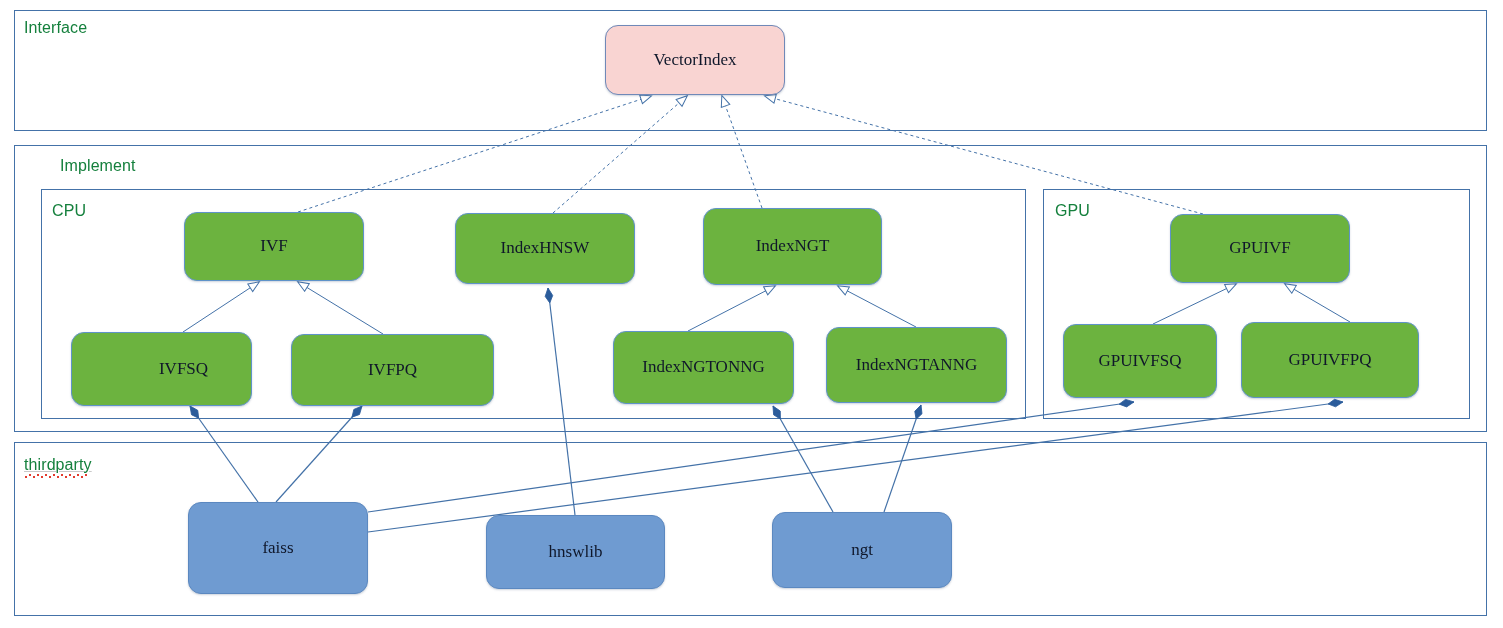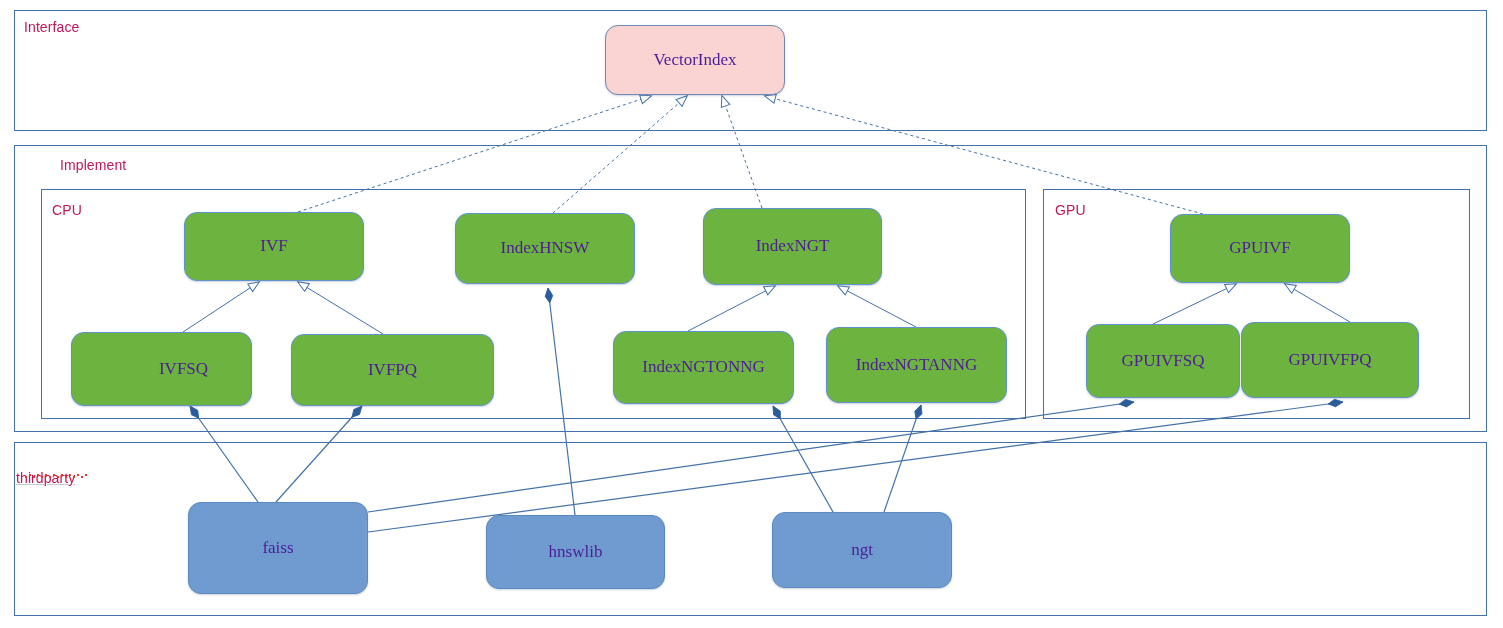--- a/index.html
+++ b/index.html
@@ -28,22 +28,22 @@
   }
   .group-box {
     position: absolute;
     box-sizing: border-box;
     border: 1px solid #4472a8;
     background: transparent;
   }
   .group-label {
     position: absolute;
     font-family: "Liberation Sans", sans-serif;
-    font-size: 14px;
-    color: #be185d;
+    font-size: 16px;
+    color: #15803d;
     white-space: nowrap;
     letter-spacing: 0.1px;
   }
   .group-label.misspelled {
     text-decoration: underline;
     text-decoration-color: #c9c9c9;
     text-decoration-thickness: 1px;
   }
   .squiggle {
     position: absolute;
@@ -57,21 +57,21 @@
   .node {
     position: absolute;
     box-sizing: border-box;
     border-radius: 13px;
     border: 1px solid #4a7ebb;
     display: flex;
     align-items: center;
     justify-content: center;
     font-family: "Liberation Serif", serif;
     font-size: 17px;
-    color: #4c1d95;
+    color: #0f172a;
     text-align: center;
     line-height: 1.1;
     box-shadow: 0 1px 2px rgba(90,110,140,0.30);
     z-index: 3;
   }
   .node.iface {
     background: #f9d4d2;
     border-color: #7089b8;
   }
   .node.impl {
@@ -91,21 +91,21 @@
   <div id="groups-layer">
       <div class="group-box" style="left: 14px; top: 10px; width: 1473px; height: 121px;"></div>
       <div class="group-label" style="left: 24px; top: 19px;">Interface</div>
       <div class="group-box" style="left: 14px; top: 145px; width: 1473px; height: 287px;"></div>
       <div class="group-label" style="left: 24px; top: 157px; margin-left: 36px;">Implement</div>
       <div class="group-box" style="left: 41px; top: 189px; width: 985px; height: 230px;"></div>
       <div class="group-label" style="left: 52px; top: 202px; text-align: center;">CPU</div>
       <div class="group-box" style="left: 1043px; top: 189px; width: 427px; height: 230px;"></div>
       <div class="group-label" style="left: 1055px; top: 202px;">GPU</div>
       <div class="group-box" style="left: 14px; top: 442px; width: 1473px; height: 174px;"></div>
-      <div class="group-label misspelled" style="left: 16px; top: 456px; margin-top: 14px;">thirdparty</div>
+      <div class="group-label misspelled" style="left: 24px; top: 456px;">thirdparty</div>
       <div class="squiggle" style="left: 24px; top: 474px; width: 63.5312px;"></div>
     </div>
 
   <svg id="edges" viewBox="0 0 1503 628" xmlns="http://www.w3.org/2000/svg">
     <defs>
       <marker id="hollow-tri" markerWidth="14" markerHeight="14" refX="11.5" refY="5.5" orient="auto" markerUnits="userSpaceOnUse">
         <path d="M1,1 L12,5.5 L1,10 Z" fill="#ffffff" stroke="#4472a8" stroke-width="1"></path>
       </marker>
       <marker id="filled-diamond" markerWidth="18" markerHeight="12" refX="15" refY="6" orient="auto" markerUnits="userSpaceOnUse">
         <path d="M0,6 L7,2.2 L15,6 L7,9.8 Z" fill="#2b5c9b" stroke="#2b5c9b" stroke-width="0.8"></path>
@@ -153,21 +153,21 @@
       </div>
       <div class="node impl" style="left: 613px; top: 331px; width: 181px; height: 73px;">
         <span>IndexNGTONNG</span>
       </div>
       <div class="node impl" style="left: 826px; top: 327px; width: 181px; height: 76px; font-family: Liberation Serif, serif;">
         <span>IndexNGTANNG</span>
       </div>
       <div class="node impl" style="left: 1170px; top: 214px; width: 180px; height: 69px;">
         <span>GPUIVF</span>
       </div>
-      <div class="node impl" style="left: 1063px; top: 324px; width: 154px; height: 74px; margin-left: 23px;">
+      <div class="node impl" style="left: 1063px; top: 324px; width: 154px; height: 74px;">
         <span>GPUIVFSQ</span>
       </div>
       <div class="node impl" style="left: 1241px; top: 322px; width: 178px; height: 76px;">
         <span>GPUIVFPQ</span>
       </div>
       <div class="node thirdparty" style="left: 188px; top: 502px; width: 180px; height: 92px;">
         <span>faiss</span>
       </div>
       <div class="node thirdparty" style="left: 486px; top: 515px; width: 179px; height: 74px;">
         <span>hnswlib</span>

